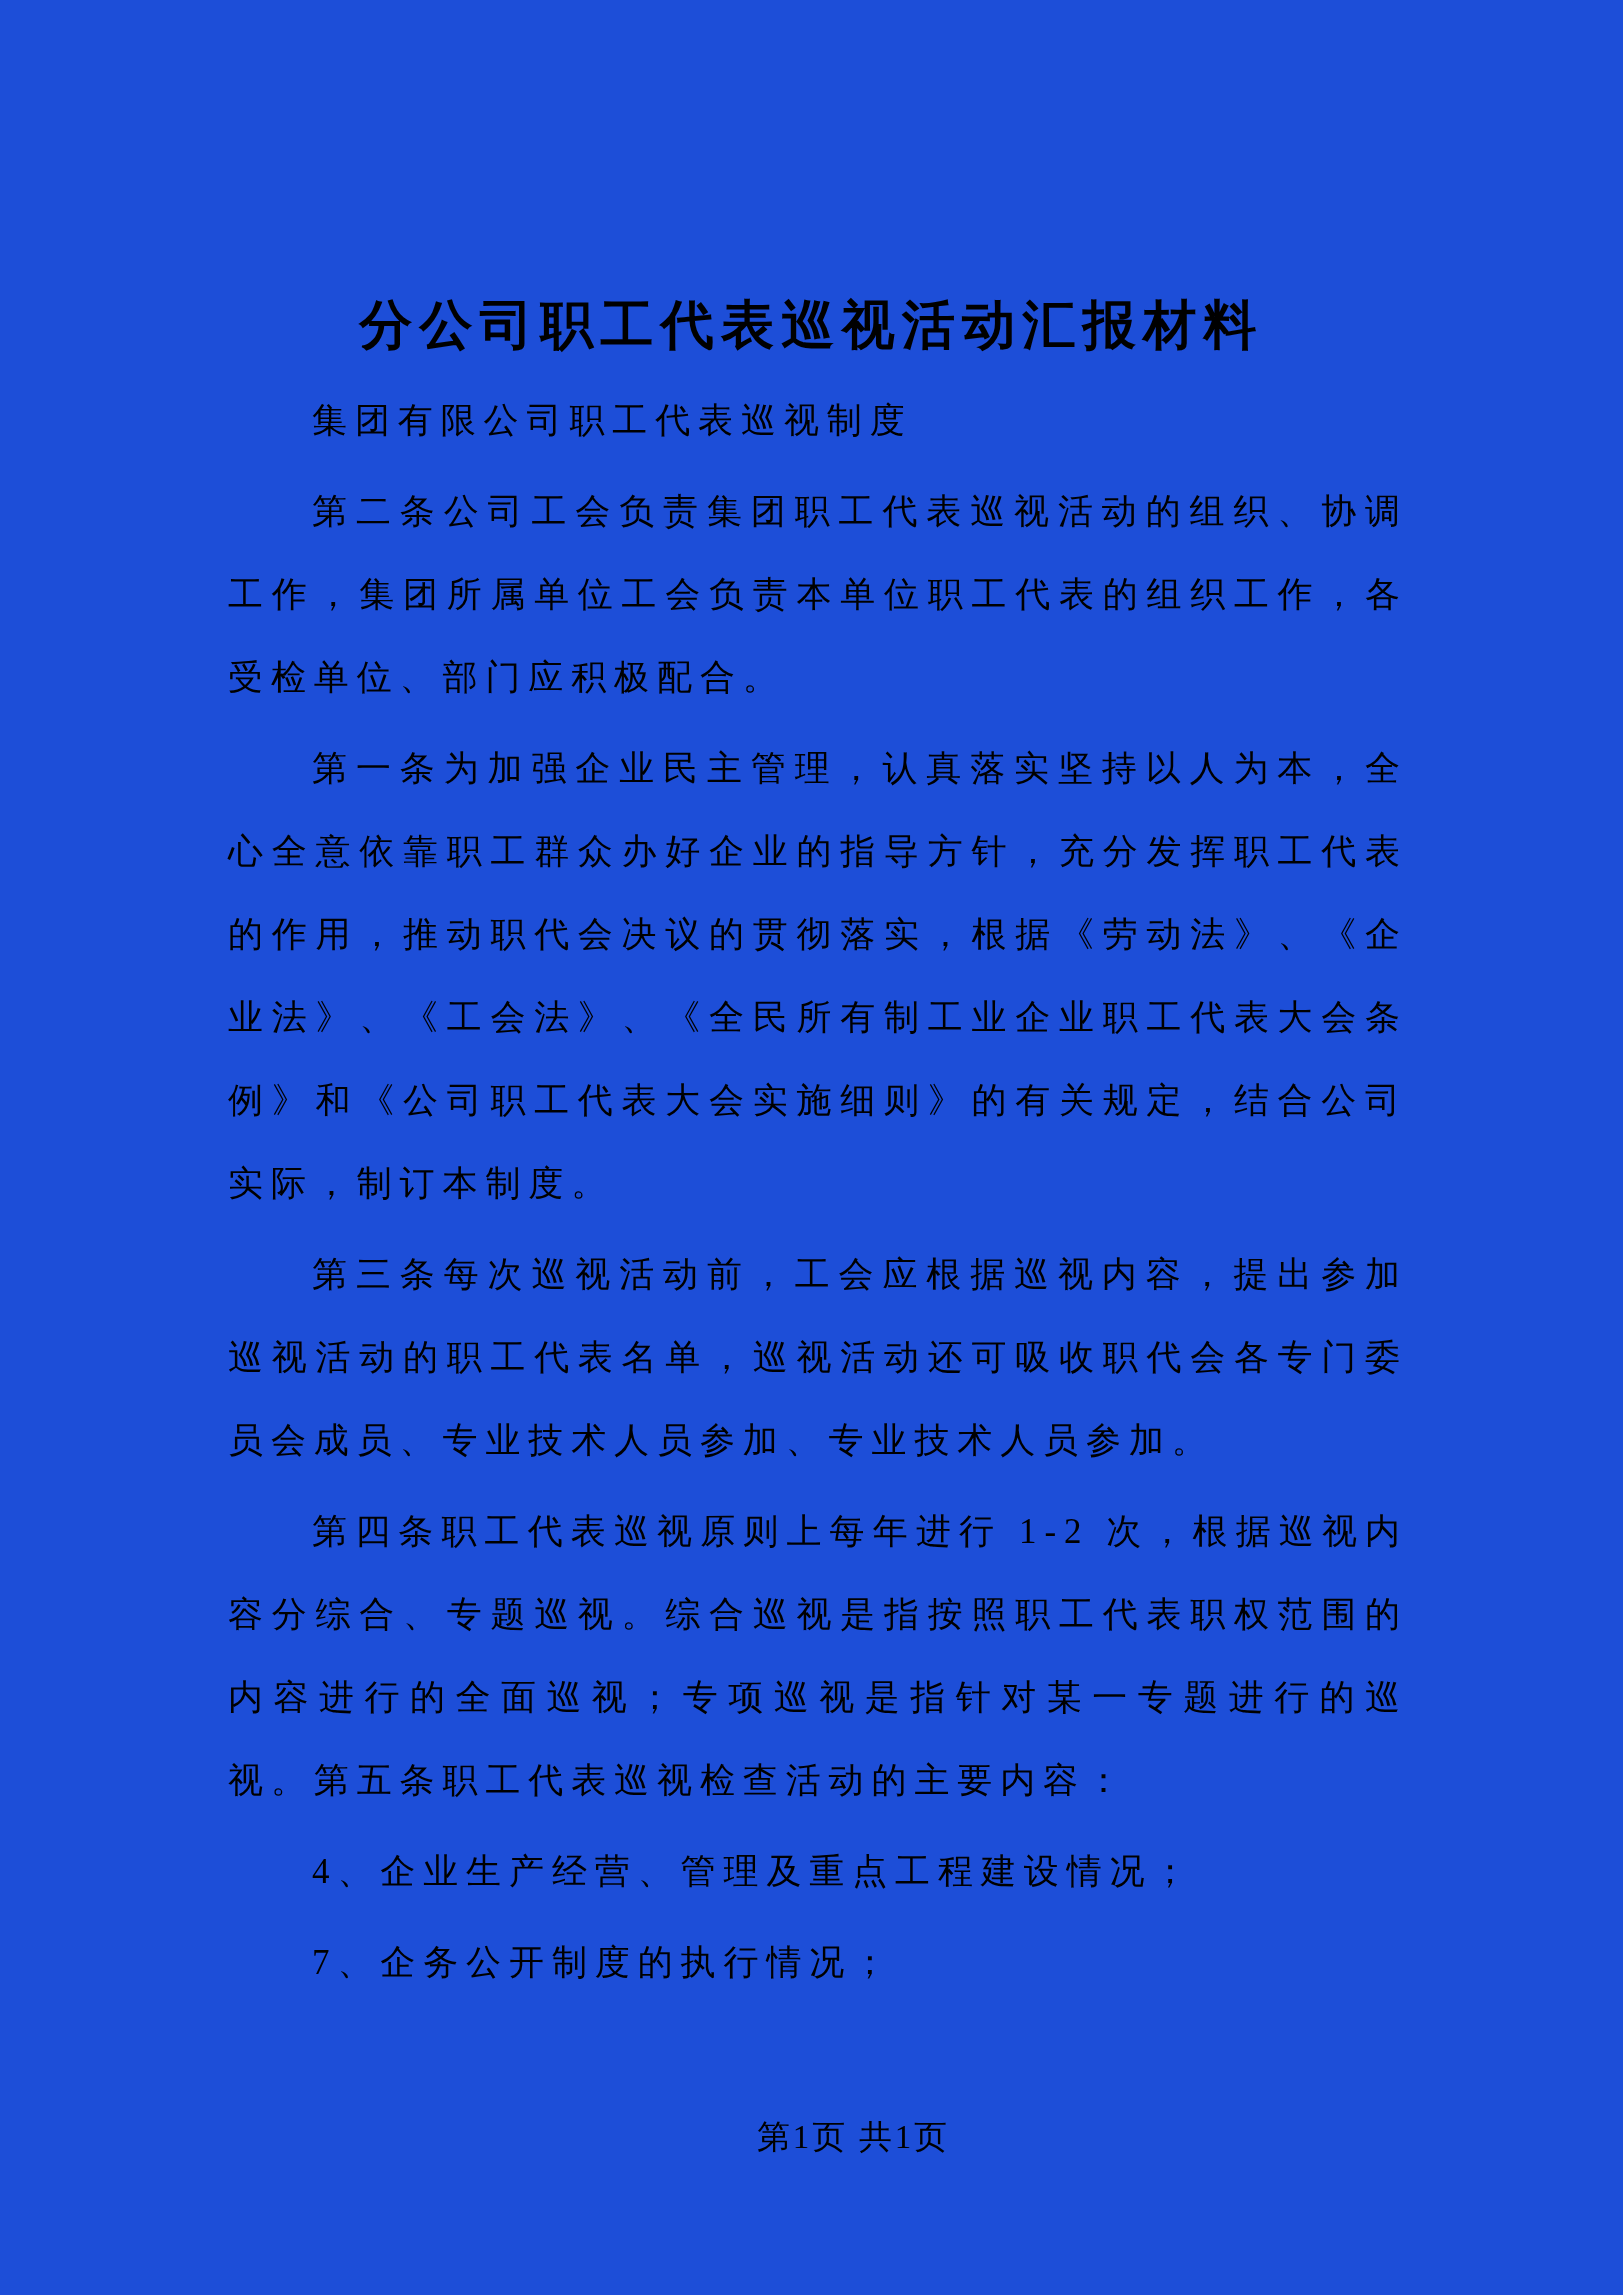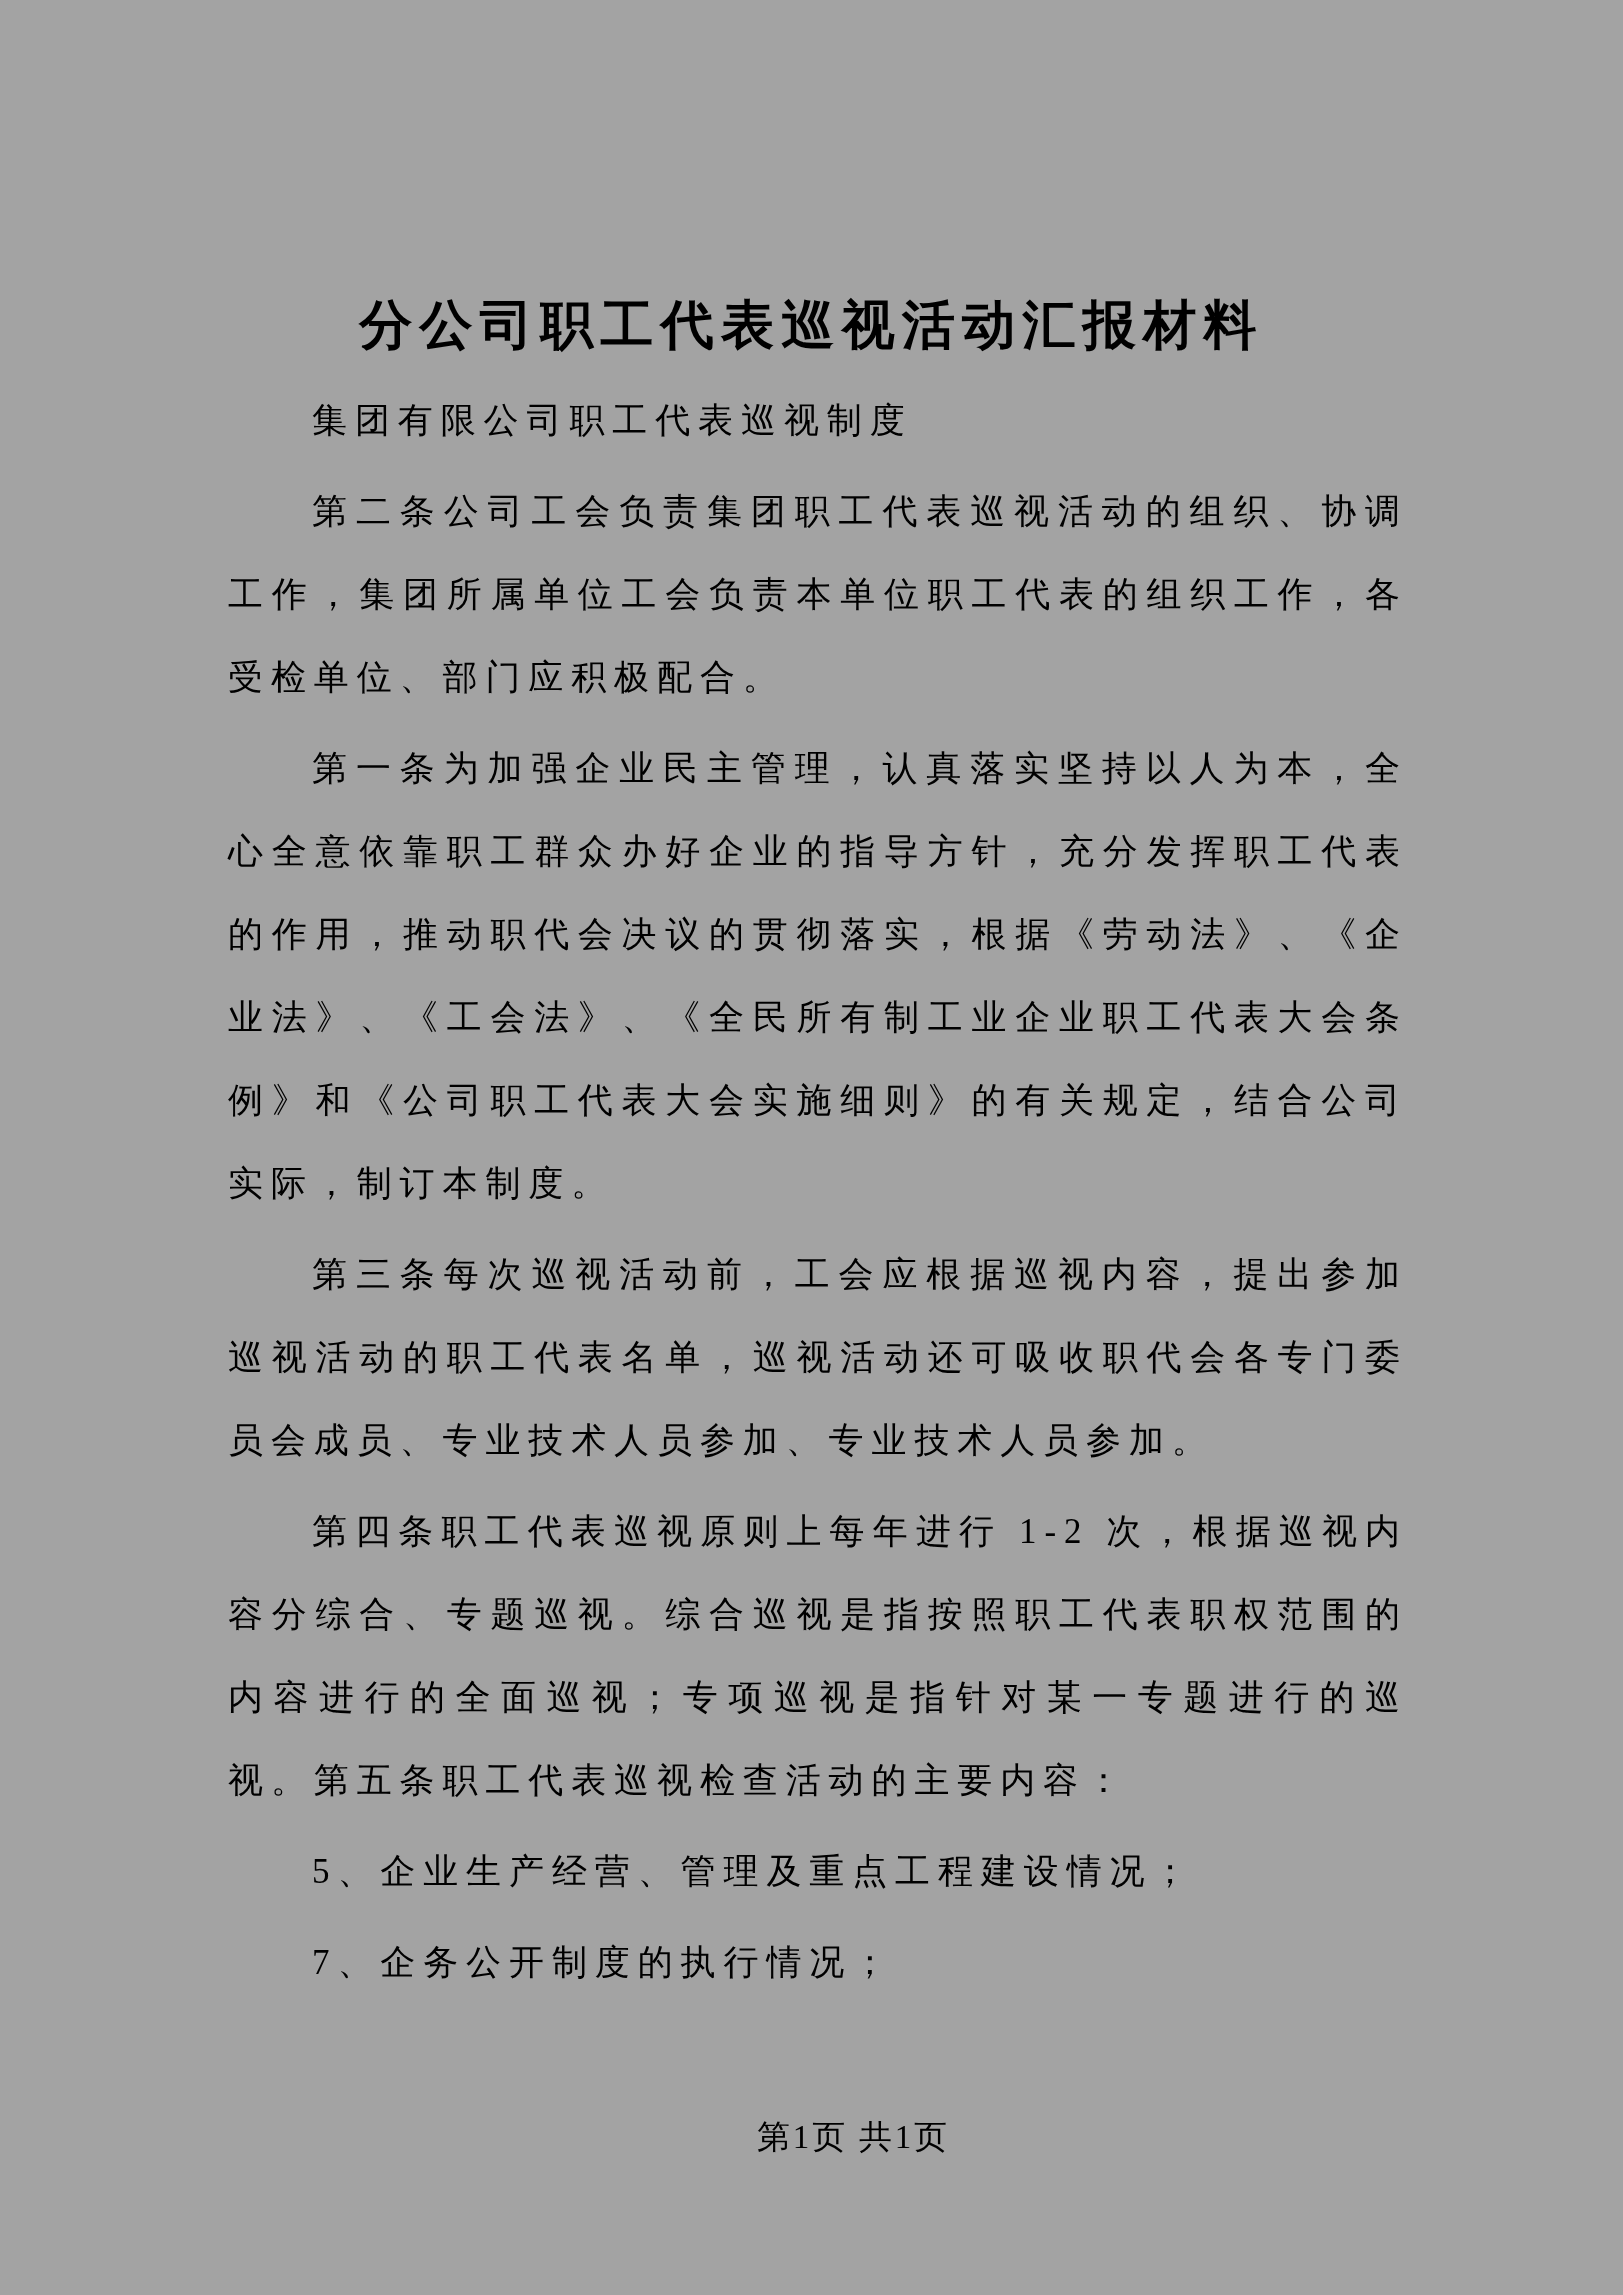--- a/index.html
+++ b/index.html
@@ -9,21 +9,21 @@
   body {
     width: 1623px;
     height: 2295px;
     background: #ffffff;
     font-family: "Liberation Serif", "DejaVu Serif", serif;
   }
   .page {
     position: relative;
     width: 1623px;
     height: 2295px;
-    background: #a3a3a3;
+    background: #1d4ed8;
     color: #000000;
     overflow: hidden;
     box-sizing: border-box;
     padding-top: 296px;
   }
   .doc-title {
     margin: 0 0 23.6px 0;
     text-align: center;
     font-size: 53px;
     font-weight: bold;
@@ -64,19 +64,19 @@
 
 <div class="page">
   <h1 class="doc-title">分公司职工代表巡视活动汇报材料</h1>
 
   <div class="doc-body">
       <p class="para">集团有限公司职工代表巡视制度</p>
       <p class="para">第二条公司工会负责集团职工代表巡视活动的组织、协调工作，集团所属单位工会负责本单位职工代表的组织工作，各受检单位、部门应积极配合。</p>
       <p class="para">第一条为加强企业民主管理，认真落实坚持以人为本，全心全意依靠职工群众办好企业的指导方针，充分发挥职工代表的作用，推动职代会决议的贯彻落实，根据《劳动法》、《企业法》、《工会法》、《全民所有制工业企业职工代表大会条例》和《公司职工代表大会实施细则》的有关规定，结合公司实际，制订本制度。</p>
       <p class="para">第三条每次巡视活动前，工会应根据巡视内容，提出参加巡视活动的职工代表名单，巡视活动还可吸收职代会各专门委员会成员、专业技术人员参加、专业技术人员参加。</p>
       <p class="para">第四条职工代表巡视原则上每年进行 1-2 次，根据巡视内容分综合、专题巡视。综合巡视是指按照职工代表职权范围的内容进行的全面巡视；专项巡视是指针对某一专题进行的巡视。第五条职工代表巡视检查活动的主要内容：</p>
-      <p class="para">5、企业生产经营、管理及重点工程建设情况；</p>
+      <p class="para">4、企业生产经营、管理及重点工程建设情况；</p>
       <p class="para">7、企务公开制度的执行情况；</p>
     </div>
 
   <div class="doc-footer">第1页 共1页</div>
 </div>
 
 
 </body></html>

